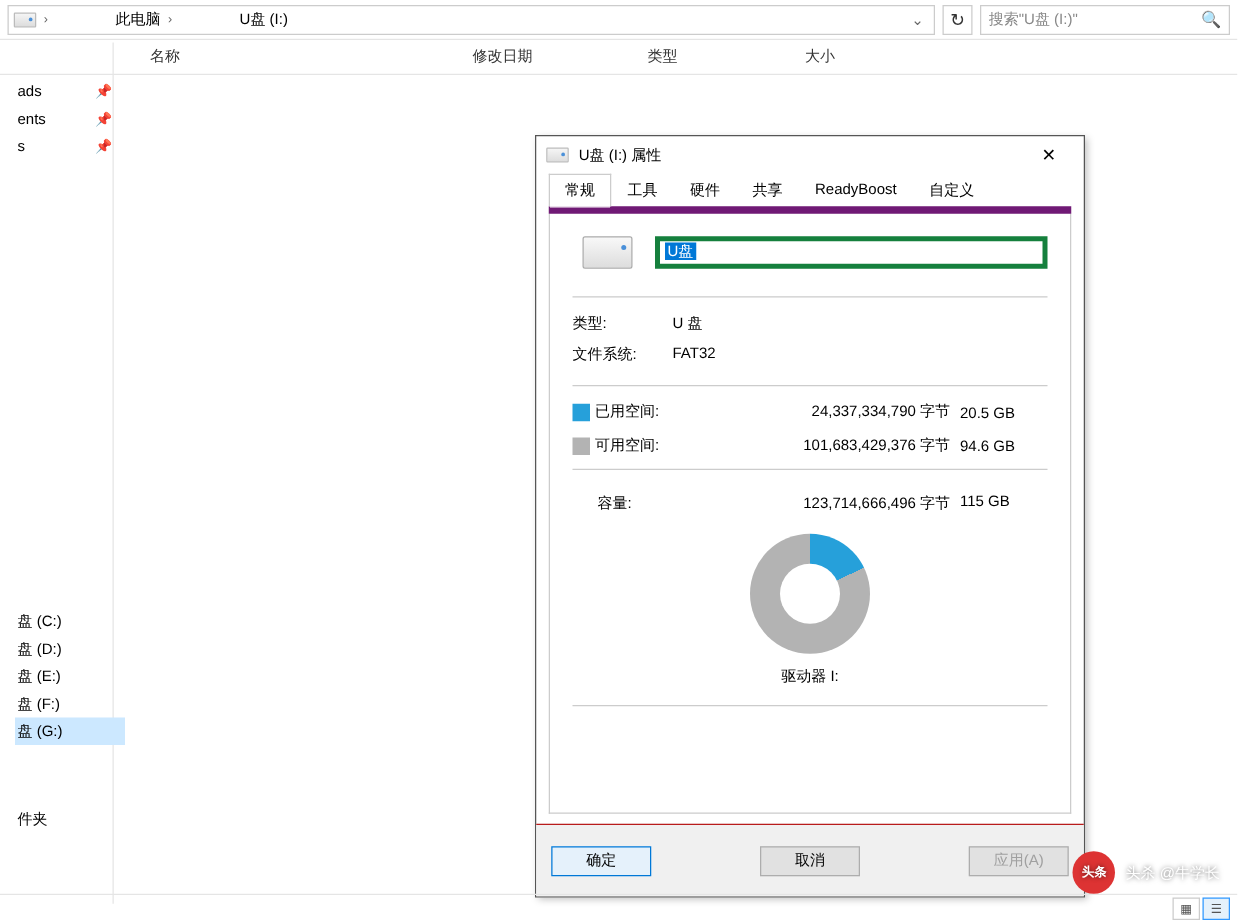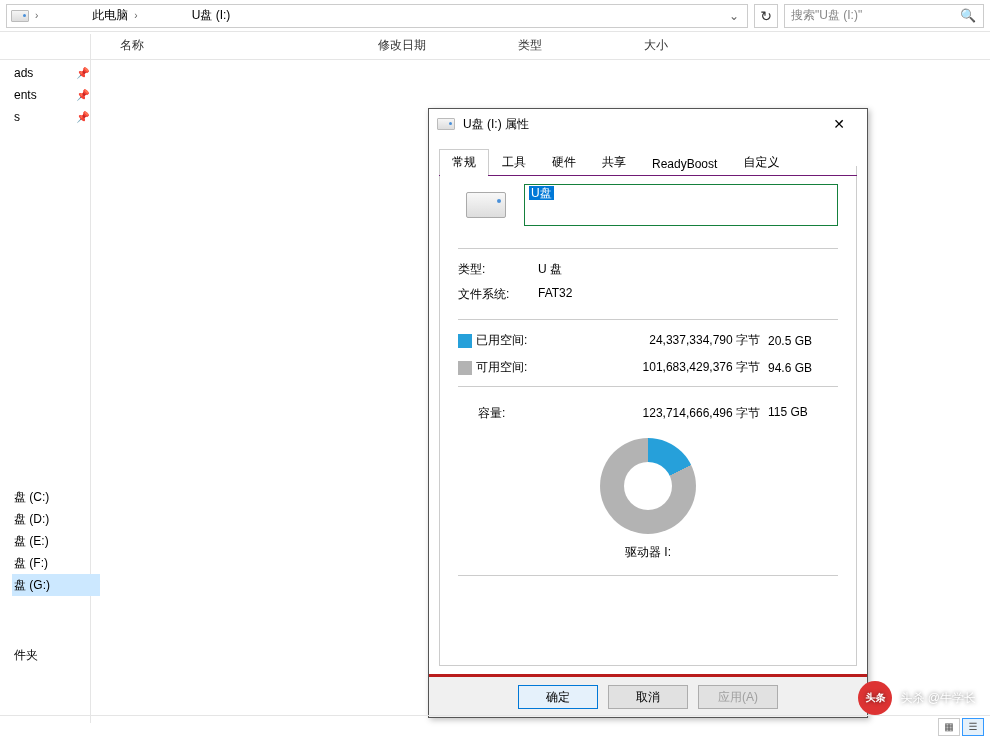--- a/index.html
+++ b/index.html
@@ -42,30 +42,30 @@
 .view-btn { width: 22px; height: 18px; border: 1px solid #ccc; display: flex; align-items: center; justify-content: center; font-size: 10px; color: #555; cursor: pointer; }
 .view-btn.active { border-color: #3399ff; background: #e5f1fb; }
 
 
 .dialog { position: absolute; left: 428px; top: 108px; width: 440px; height: 610px; background: #fff; border: 1px solid #555; box-shadow: 2px 2px 6px rgba(0,0,0,0.25); display: flex; flex-direction: column; }
 .dlg-title { height: 30px; display: flex; align-items: center; padding: 0 8px; gap: 8px; }
 .dlg-title-text { flex: 1; }
 .dlg-close { width: 40px; height: 28px; display: flex; align-items: center; justify-content: center; font-size: 14px; cursor: pointer; }
 
 .dlg-body { flex: 1; padding: 0 10px 8px 10px; display: flex; flex-direction: column; }
-.tabs { display: flex; border-bottom: 1px solid #701a75; position: relative; top: 10px; align-items: flex-end; }
+.tabs { display: flex; border-bottom: 6px solid #701a75; position: relative; top: 0; }
 .tab { padding: 4px 12px; border: 1px solid transparent; border-bottom: none; cursor: pointer; color: #000; }
 .tab.active { border-color: #ccc; background: #fff; position: relative; }
 .tab.active::after { content: ""; position: absolute; left: 0; right: 0; bottom: -1px; height: 1px; background: #fff; }
 .tab-page { border: 1px solid #ccc; border-top: none; flex: 1; padding: 18px 18px 8px 18px; display: flex; flex-direction: column; }
 
 .name-row { display: flex; align-items: center; gap: 18px; margin-bottom: 18px; }
 .drive-icon-lg { width: 40px; height: 26px; background: linear-gradient(#f8f8f8,#ddd); border: 1px solid #aaa; border-radius: 2px; position: relative; margin-left: 8px; }
 .drive-icon-lg::after { content: ""; position: absolute; right: 4px; top: 6px; width: 4px; height: 4px; background: #4a90d9; border-radius: 50%; }
-.name-input { flex: 1; height: 42px; border: 1px solid #15803d; padding: 0 4px; }
+.name-input { flex: 1; height: 26px; border: 4px solid #15803d; padding: 0 4px; }
 .name-input span { background: #0078d7; color: #fff; padding: 0 2px; }
 
 .hr { border: none; border-top: 1px solid #ccc; margin: 4px 0 12px 0; }
 
 .info-grid { display: grid; grid-template-columns: 80px 1fr; row-gap: 8px; margin-bottom: 12px; }
 .info-grid .lbl { color: #000; }
 
 .space-grid { display: grid; grid-template-columns: 18px 70px 1fr 70px; row-gap: 10px; align-items: center; margin-bottom: 10px; }
 .sq { width: 14px; height: 14px; }
 .sq.used { background: #26a0da; }
@@ -75,21 +75,21 @@
 
 .cap-row { display: grid; grid-template-columns: 88px 1fr 70px; margin: 8px 0 16px 0; }
 .cap-row .bytes { text-align: right; padding-right: 8px; }
 .cap-row .lbl { padding-left: 20px; }
 
 .donut-wrap { display: flex; flex-direction: column; align-items: center; gap: 10px; margin-bottom: 10px; }
 .donut { width: 96px; height: 96px; border-radius: 50%; background: conic-gradient(#26a0da 0deg 64deg, #b3b3b3 64deg 360deg); display: flex; align-items: center; justify-content: center; }
 .donut::after { content: ""; width: 48px; height: 48px; background: #fff; border-radius: 50%; }
 .drive-lbl { color: #000; }
 
-.dlg-buttons { height: 43px; background: #f0f0f0; display: flex; align-items: center; justify-content: center; padding: 0 12px; gap: 10px; border-top: 3px solid #b91c1c; }
+.dlg-buttons { height: 58px; background: #f0f0f0; display: flex; align-items: center; justify-content: space-between; padding: 0 12px; gap: 10px; border-top: 1px solid #b91c1c; }
 .dlg-btn { width: 80px; height: 24px; border: 1px solid #adadad; background: #e1e1e1; cursor: pointer; display: flex; align-items: center; justify-content: center; }
 .dlg-btn.primary { border-color: #0078d7; background: #e5f1fb; }
 .dlg-btn.disabled { color: #a0a0a0; cursor: default; }
 
 
 .watermark { position: absolute; right: 14px; bottom: 22px; color: #fff; font-size: 22px; text-shadow: 0 0 4px rgba(0,0,0,0.6); display: flex; align-items: center; gap: 8px; font-weight: 500; }
 .wm-badge { width: 34px; height: 34px; border-radius: 50%; background: #d33; color: #fff; display: flex; align-items: center; justify-content: center; font-size: 10px; font-weight: bold; }
 </style>
 </head>
 <body>

